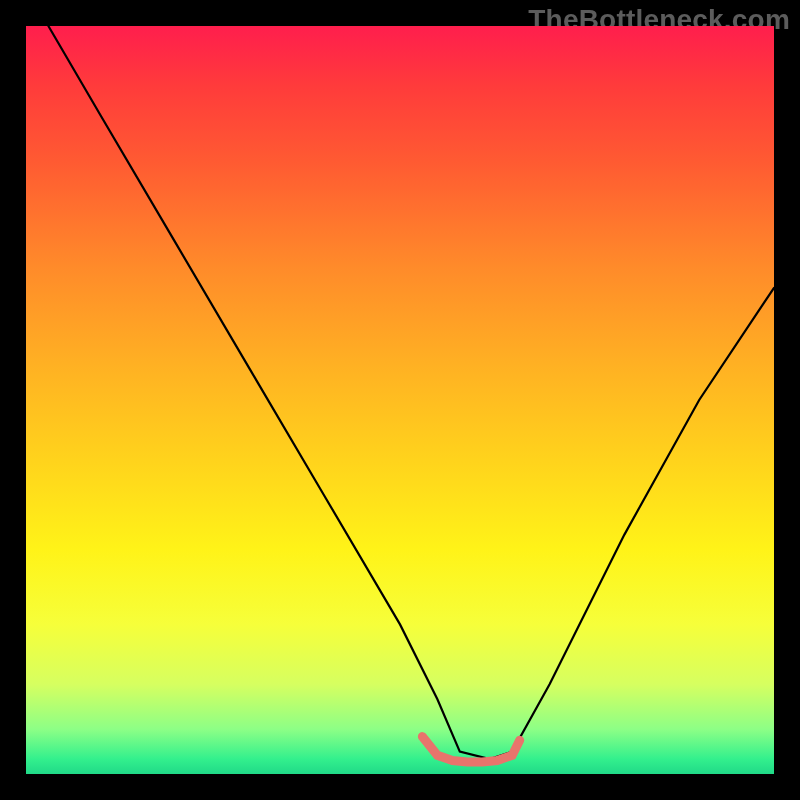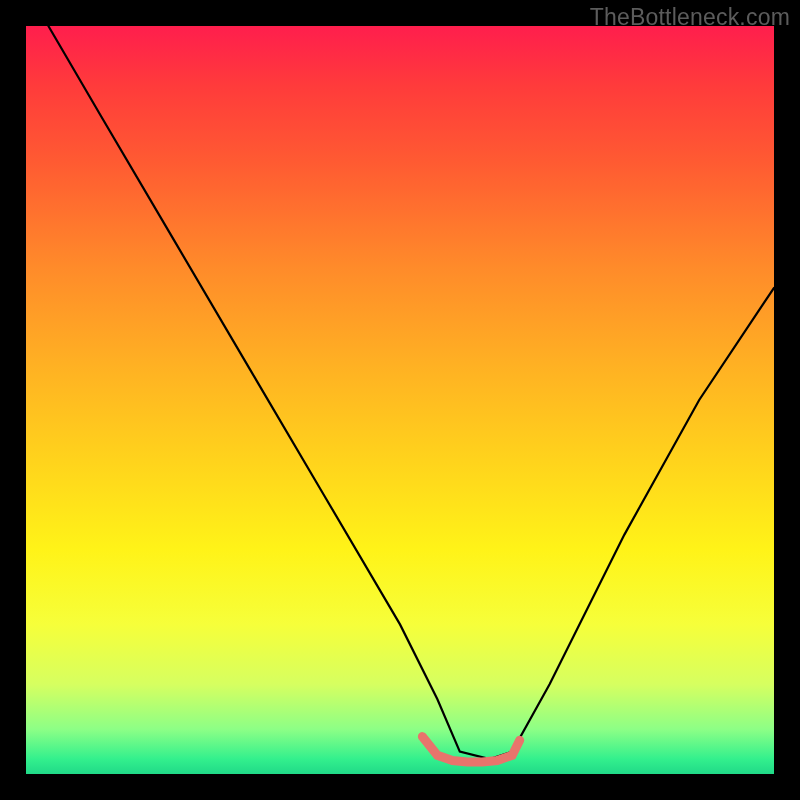--- a/index.html
+++ b/index.html
@@ -29,22 +29,22 @@
       #d6ff60 88%,
       #8dff86 94%,
       #33f08d 98%,
       #20d988 100%);
   }
   .attrib {
     position: absolute;
     top: 4px;
     right: 10px;
     color: #5c5c5c;
-    font-size: 23px;
-    font-weight: 400;
+    font-size: 28px;
+    font-weight: 700;
     letter-spacing: 0.2px;
   }
   svg.curves {
     position: absolute;
     left: 0;
     top: 0;
     width: 748px;
     height: 748px;
     overflow: visible;
   }

